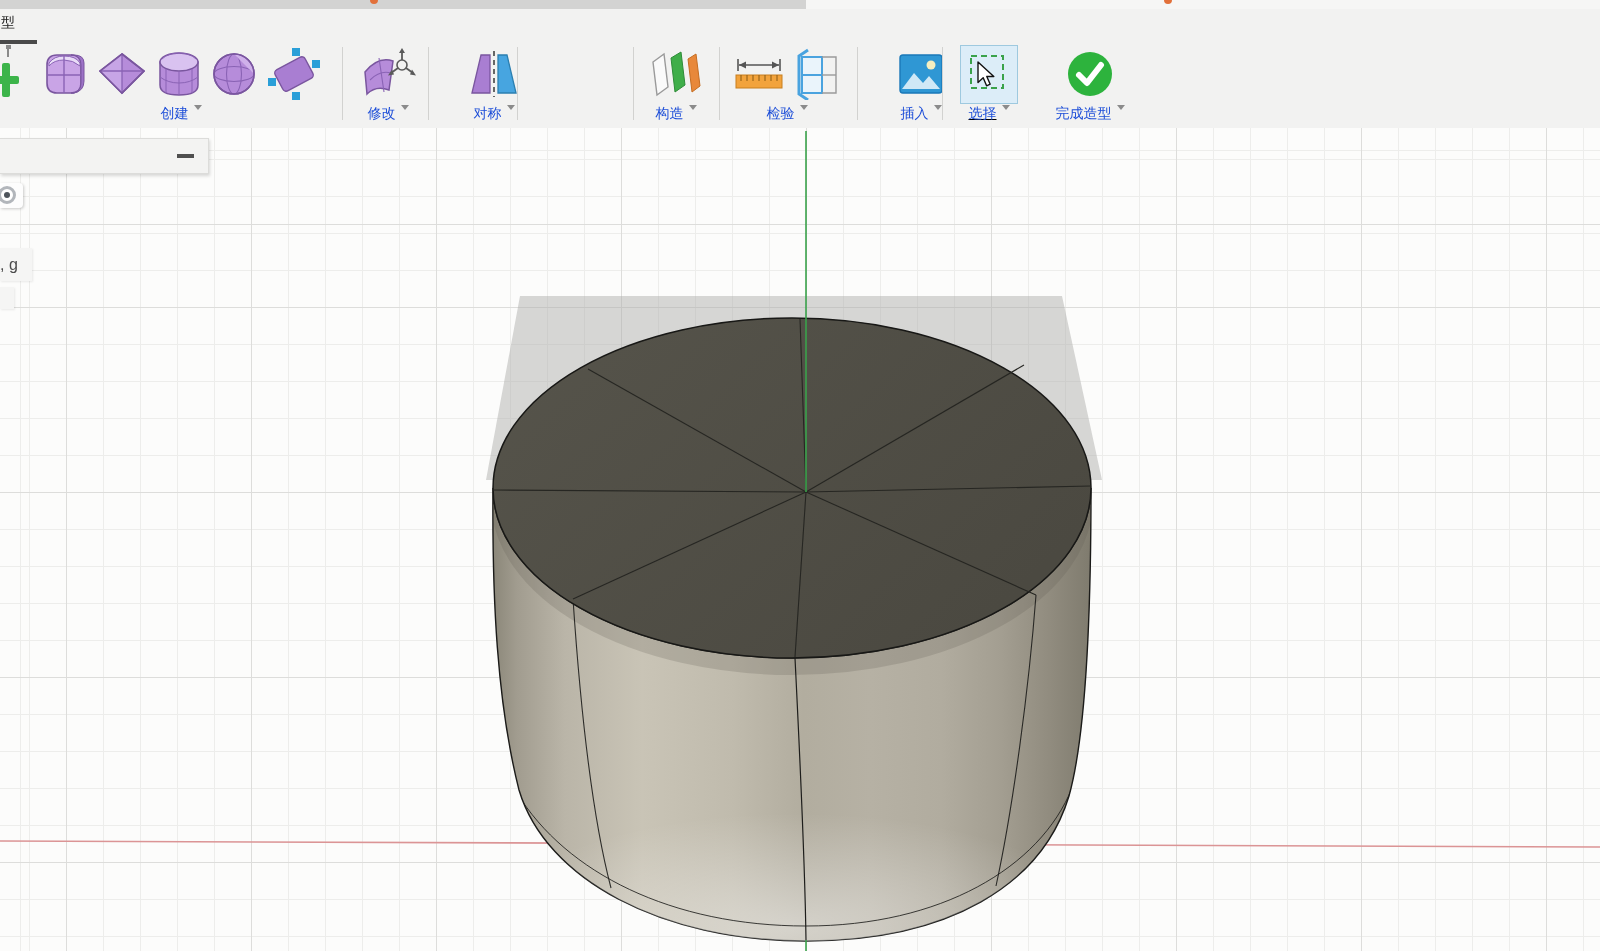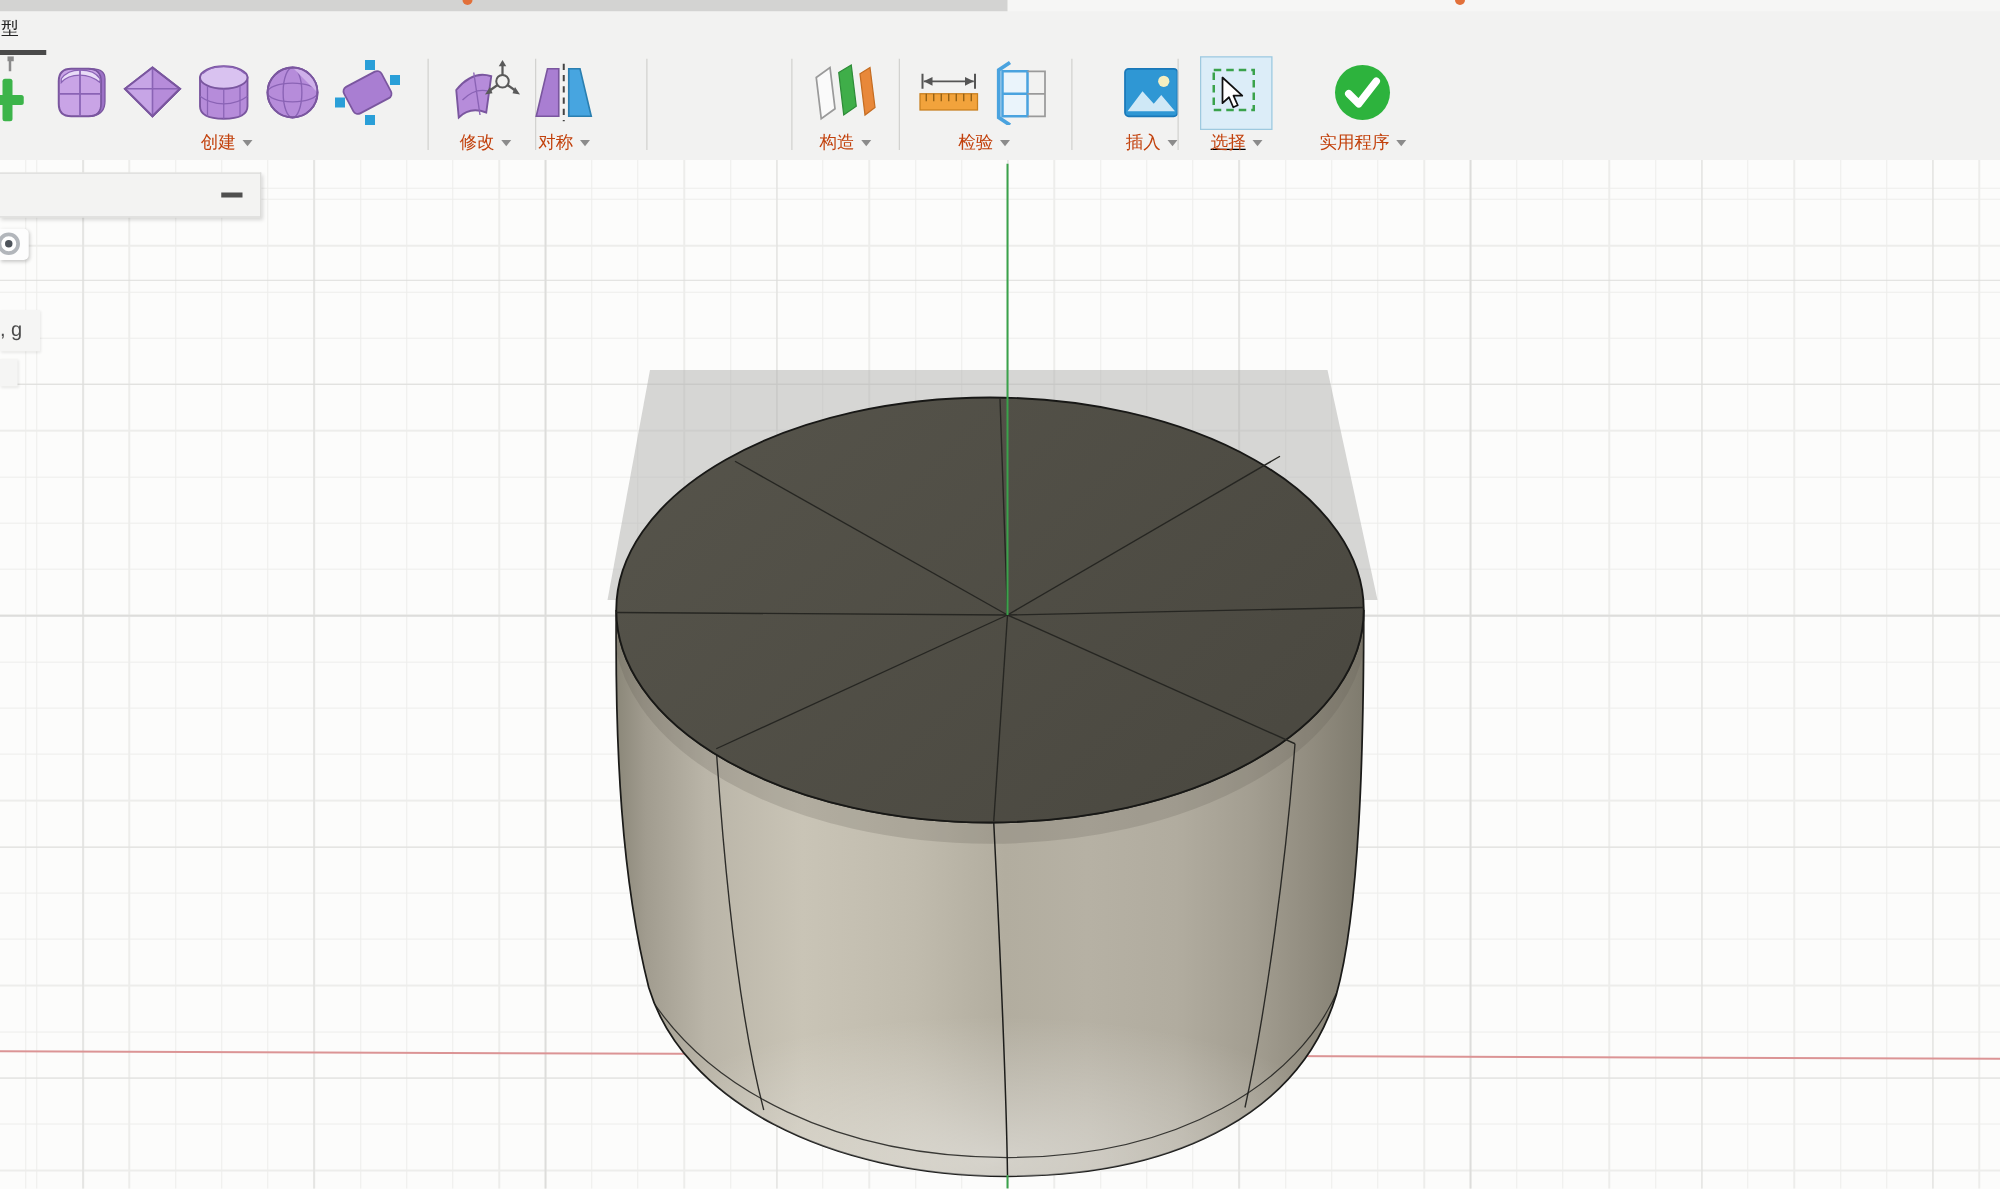--- a/index.html
+++ b/index.html
@@ -13,21 +13,21 @@
   .titlebar{position:absolute;left:0;top:0;width:1600px;height:9px;background:#f6f6f5;}
   .titlebar-left{position:absolute;left:0;top:0;width:806px;height:9px;background:#d3d3d2;}
   .tab-dot{position:absolute;top:-4px;width:8px;height:8px;border-radius:50%;background:#e2703a;}
   
   .header{position:absolute;left:0;top:0;width:1600px;height:128px;background:#f2f2f1;
           border-bottom:1px solid #e2e2e0;box-shadow:0 1px 3px rgba(0,0,0,.05);}
   .tab-label{position:absolute;left:1px;top:14px;font-size:14px;color:#222;}
   .tab-underline{position:absolute;left:0;top:40px;width:37px;height:4px;background:#4a4a4a;}
   .group{position:absolute;top:45px;display:flex;flex-direction:column;align-items:center;}
   .icons{display:flex;align-items:center;justify-content:center;gap:10px;height:58px;}
-  .glabel{margin-top:2px;font-size:14px;color:#c2410c;white-space:nowrap;display:flex;align-items:center;}
+  .glabel{margin-top:2px;font-size:14px;color:#1d4ed8;white-space:nowrap;display:flex;align-items:flex-start;}
   .caret{display:inline-block;width:0;height:0;border-left:4px solid transparent;
          border-right:4px solid transparent;border-top:5px solid #8b8b8b;margin-left:5px;}
   .sep{position:absolute;top:47px;width:1px;height:73px;background:#d2d2d0;}
   .sel-box{width:56px;height:57px;background:#dcedf8;border:1px solid #9ec9df;display:flex;
            align-items:center;justify-content:center;}
   
   .canvas{
     position:absolute;left:0;top:128px;width:1600px;height:823px;
     background-color:#fcfcfb;
     background-image:
@@ -143,21 +143,21 @@
       </svg>
     </div>
     <div class="glabel">
       <span>修改</span>
         <span class="caret"></span>
     </div>
   </div>
 
   <div class="sep" style="left:428px"></div>
 
-  <div class="group" style="left:413px;width:76px;">
+  <div class="group" style="left:456px;width:76px;">
     <div class="icons">
       <svg width="52" height="50" viewBox="0 0 52 50">
         <path d="M4 44 L13 6 L22 6 L22 44 Z" fill="#a97ed2" stroke="#7a569f" stroke-width="1.3"></path>
         <path d="M48 44 L39 6 L30 6 L30 44 Z" fill="#47a5e0" stroke="#2b7fb0" stroke-width="1.3"></path>
         <line x1="26" y1="2" x2="26" y2="48" stroke="#444" stroke-width="1.6" stroke-dasharray="5 4"></line>
       </svg>
     </div>
     <div class="glabel">
       <span>对称</span>
         <span class="caret"></span>
@@ -251,21 +251,21 @@
   </div>
 
   <div class="group" style="left:1042px;width:96px;">
     <div class="icons">
       <svg width="48" height="48" viewBox="0 0 48 48">
         <circle cx="24" cy="24" r="22" fill="#2db33d"></circle>
         <path d="M13 25 L21 33 L35 15" fill="none" stroke="#fff" stroke-width="6" stroke-linecap="round" stroke-linejoin="round"></path>
       </svg>
     </div>
     <div class="glabel">
-      <span>实用程序</span>
+      <span>完成造型</span>
         <span class="caret"></span>
     </div>
   </div>
 </div>
 
 <div class="canvas">
   <svg class="scene" width="1600" height="823" viewBox="0 0 1600 823">
     <defs>
       <linearGradient id="bodyGrad" x1="0" y1="0" x2="1" y2="0">
         <stop offset="0" stop-color="#8b8779"></stop>

